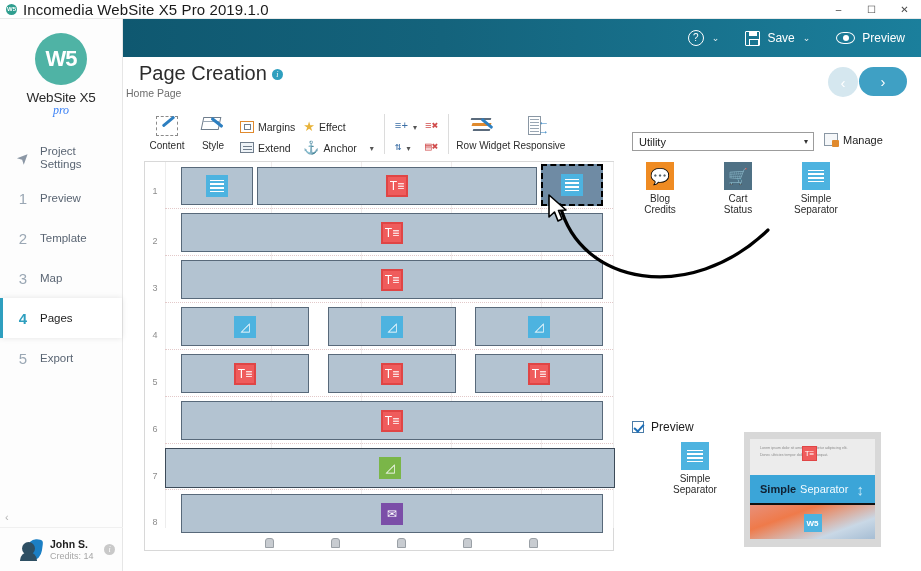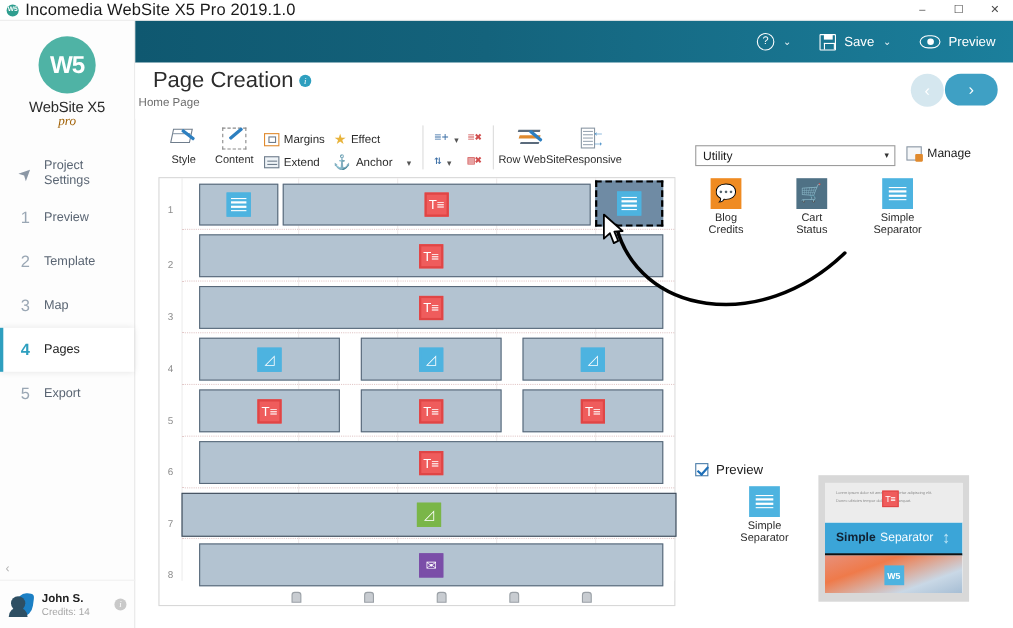--- a/index.html
+++ b/index.html
@@ -36,21 +36,21 @@
     background:#fdfdfd; border-right:1px solid #e6e6e6;
   }
   .logo-wrap { padding-top:14px; text-align:center; }
   .logo-circle {
     width:52px; height:52px; border-radius:50%; background:#4fb3a5;
     margin:0 auto; display:flex; align-items:center; justify-content:center;
     color:#fff; font-size:22px; font-weight:bold; letter-spacing:-1px;
     font-family:"Liberation Sans", sans-serif;
   }
   .logo-name { font-size:13.5px; color:#2b2b2b; margin-top:5px; letter-spacing:-.2px;}
-  .logo-sub { font-size:12px; color:#a16207; font-family:"Liberation Serif",serif; font-style:italic; margin-top:-2px;}
+  .logo-sub { font-size:12px; color:#3b82f6; font-family:"Liberation Serif",serif; font-style:italic; margin-top:-2px;}
 
   .nav { margin-top:20px; }
   .nav-item {
     position:relative; display:flex; align-items:center;
     height:40px; padding-left:10px; cursor:default;
   }
   .nav-item .num {
     width:26px; text-align:center; font-size:15px; color:#9aa7b4; flex:0 0 26px;
   }
   .nav-item .lbl { font-size:11.5px; color:#5a6573; line-height:13px; padding-left:4px;}
@@ -58,21 +58,21 @@
   .nav-item.active::before{
     content:""; position:absolute; left:0; top:0; bottom:0; width:3px; background:#2e9fbf;
   }
   .nav-item.active .num { color:#2e9fbf; font-weight:bold; }
   .nav-item.active .lbl { color:#1d1d1d; }
   .rocket { color:#8b97a5; font-size:15px; transform:rotate(-45deg); display:inline-block;}
 
   .sb-collapse { position:absolute; left:5px; bottom:48px; font-size:11px; color:#b2b2b2; }
   .user-box {
     position:absolute; left:0; bottom:0; width:123px; height:44px;
-    display:flex; align-items:center; padding-left:8px; border-top:1px solid #f0f0f0;
+    display:flex; align-items:center; padding-left:20px; border-top:1px solid #f0f0f0;
   }
   .avatar { width:24px; height:24px; flex:0 0 24px; position:relative; }
   .avatar .blue {
     position:absolute; left:6px; top:1px; width:16px; height:21px;
     background:#1b7fc4; border-radius:60% 20% 50% 20%;
     transform:rotate(8deg);
   }
   .avatar .head {
     position:absolute; left:2px; top:4px; width:13px; height:13px; border-radius:50%;
     background:#2e4f63;
@@ -375,33 +375,33 @@
       <span>Page Creation</span><span class="ph-info">i</span>
     </div>
     <div class="ph-sub">Home Page</div>
     <div class="nav-prev">‹</div>
     <div class="nav-next">›</div>
   </div>
 
   <div class="ribbon">
     <div class="rb-big">
       <div class="glyph">
+          <div class="ic-content"></div>
+        </div>
+      <div class="cap">Content</div>
+    </div>
+    <div class="rb-big">
+      <div class="glyph">
         <div class="ic-style">
             <div class="sheet"></div>
             <div class="l1"></div>
             <div class="brush"></div>
           </div>
       </div>
       <div class="cap">Style</div>
-    </div>
-    <div class="rb-big">
-      <div class="glyph">
-          <div class="ic-content"></div>
-        </div>
-      <div class="cap">Content</div>
     </div>
 
     <div class="rb-col">
       <div class="rb-small">
         <div class="ic-margins"></div>
         <span class="cap">Margins</span>
       </div>
       <div class="rb-small">
         <div class="ic-extend"></div>
         <span class="cap">Extend</span>
@@ -450,21 +450,21 @@
 
     <div class="rb-big rb-wide">
       <div class="glyph">
         <div class="ic-rowfmt">
             <div class="b1"></div>
             <div class="b2"></div>
             <div class="b3"></div>
             <div class="br"></div>
           </div>
       </div>
-      <div class="cap">Row WebSite</div>
+      <div class="cap">Row Widget</div>
     </div>
     <div class="rb-big rb-wide">
       <div class="glyph">
         <div class="ic-resp">
             <div class="pg"></div>
             <div class="ln"></div>
             <div class="a1">←</div>
             <div class="a2">→</div>
           </div>
       </div>

